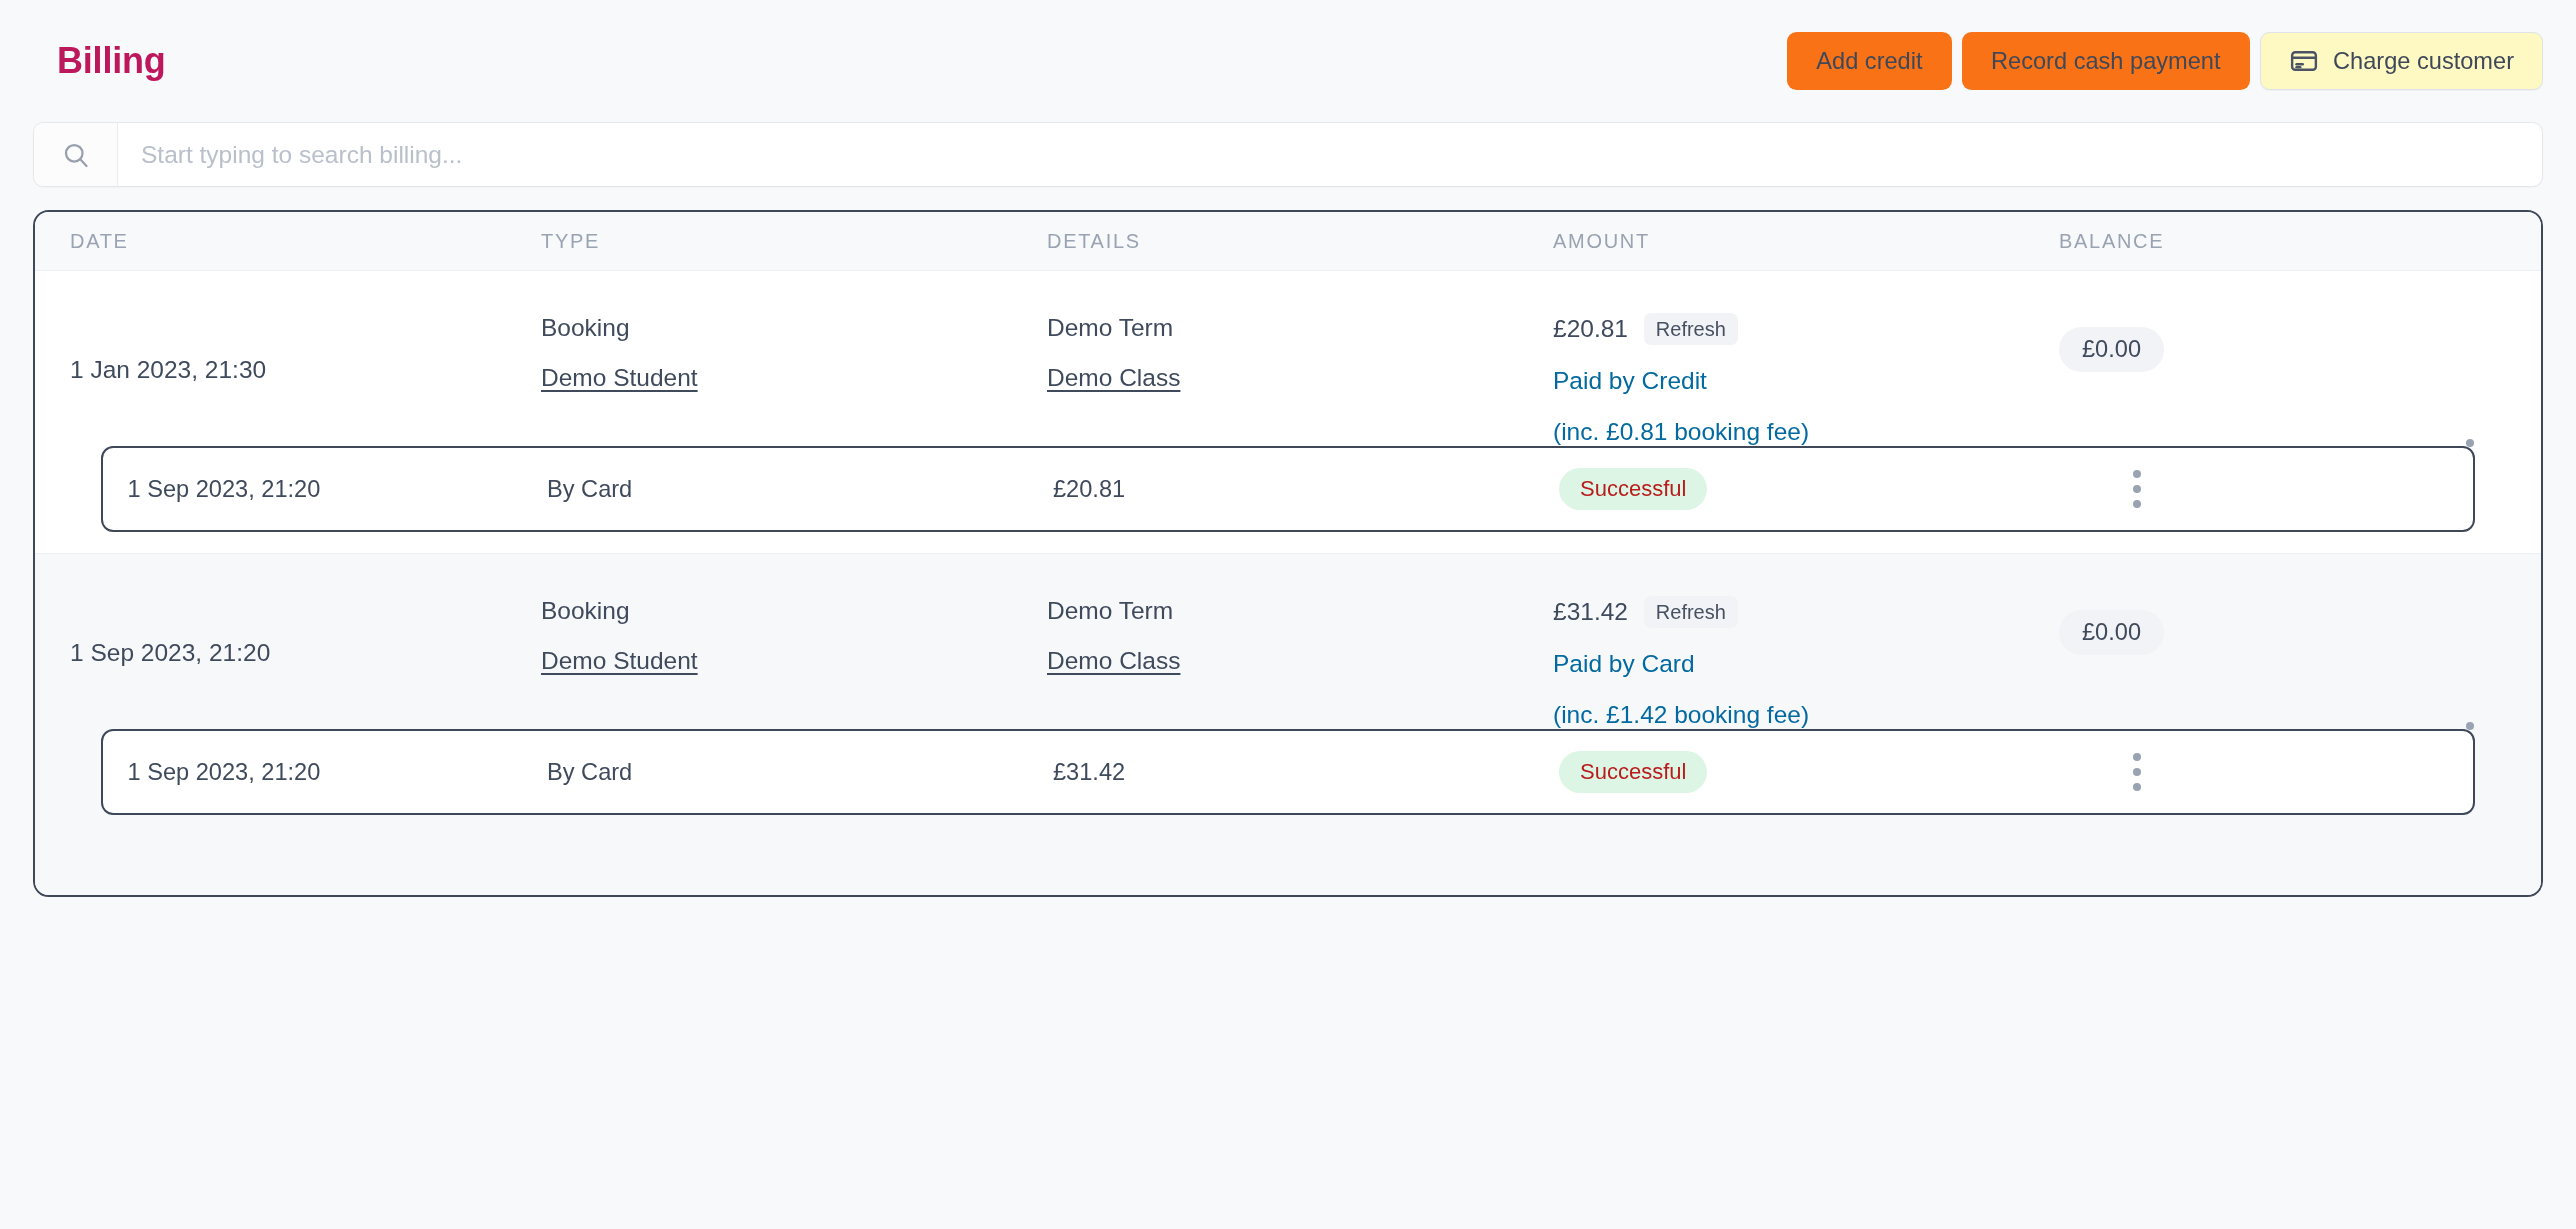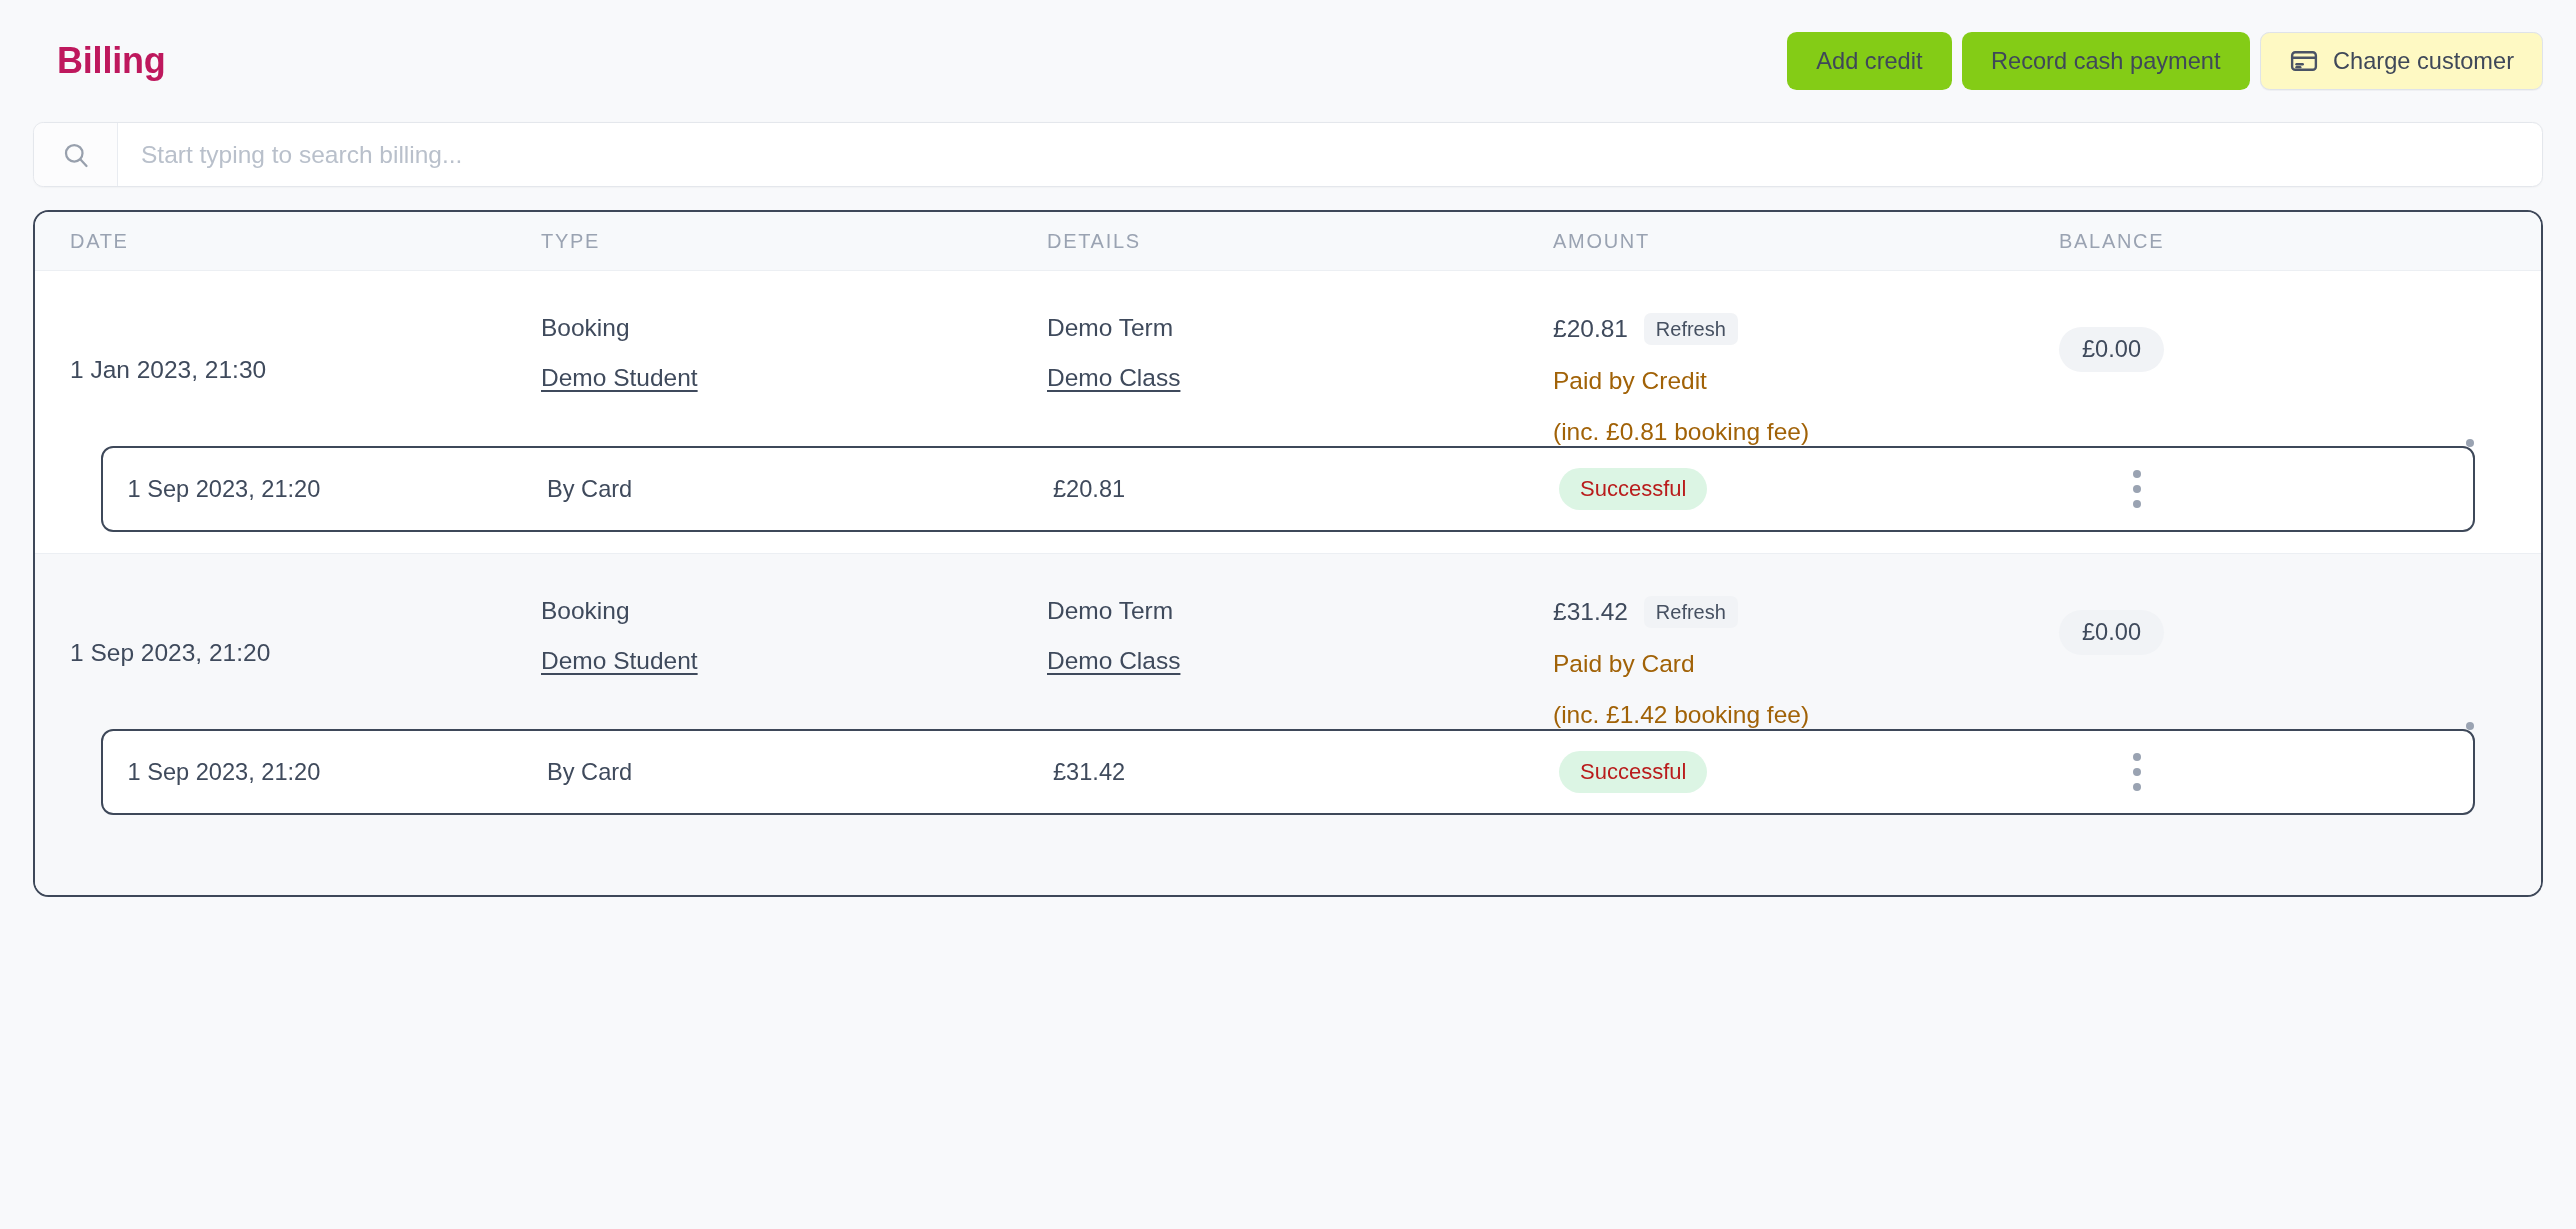--- a/index.html
+++ b/index.html
@@ -46,21 +46,21 @@
     gap: 14px;
     padding: 0 28px;
     border-radius: 9.6px;
     font-size: 23.6px;
     color: #3f4859;
     background: #f1f3f6;
     border: 0.9px solid transparent;
     cursor: pointer;
     white-space: nowrap;
   }
-  .btn-plain { background: #84cc16; }
+  .btn-plain { background: #f97316; }
   .btn-outline {
     background: #fef9c3;
     border: 0.9px solid #dfe3e9;
     box-shadow: 0 0.9px 0.9px rgba(16,24,40,0.04);
   }
   .card-icon { display: block; width: 30px; height: 30px; flex: none; }
 
   
   .searchbar {
     height: 65px;
@@ -165,21 +165,21 @@
   .pill-refresh {
     background: #f1f3f6;
     color: #46506180;
     color: #465061;
     font-size: 20px;
     border-radius: 7px;
     padding: 6.1px 12.2px;
     cursor: pointer;
     line-height: 1;
   }
-  .muted-note { color: #a16207; }
+  .muted-note { color: #0369a1; }
 
   .pill-balance {
     display: inline-block;
     background: #f1f3f6;
     color: #3f4a5c;
     font-size: 23.6px;
     border-radius: 872px;
     padding: 10.5px 23px;
     line-height: 1;
     margin-top: 14px;

